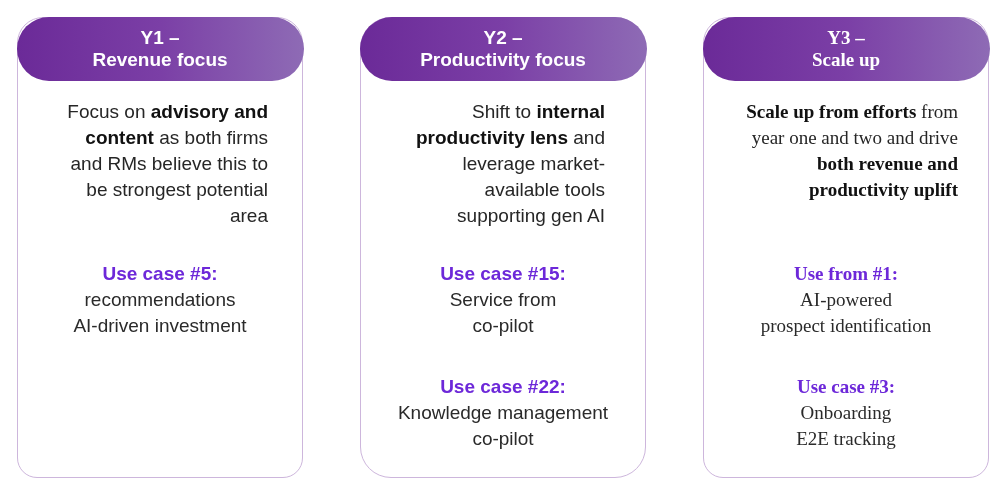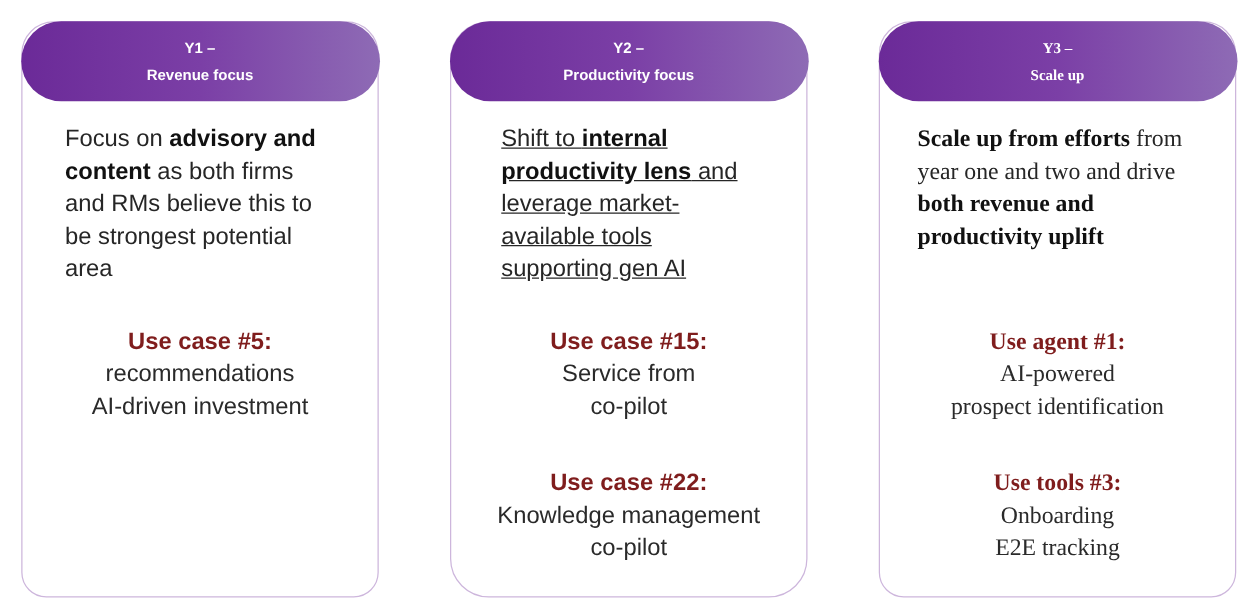--- a/index.html
+++ b/index.html
@@ -7,30 +7,30 @@
          font-family: "Liberation Sans", "DejaVu Sans", sans-serif; color: #1f1f1f; }
   .card { position: absolute; top: 17px; width: 286px; height: 461px;
           box-sizing: border-box; border: 1.5px solid #cdb6dc; border-radius: 26px 26px 20px 20px;
           background: #fff; }
   .card.c1 { left: 17px; }
   .card.c2 { left: 360px; border-radius: 31px; }
   .card.c3 { left: 703px; font-family: Liberation Serif, serif; }
   .header { position: absolute; left: -1.5px; top: -1.5px; width: 287px; height: 64px;
             border-radius: 32px; box-sizing: border-box;
             background: linear-gradient(90deg, #6b2a98 0%, #7b3fa6 50%, #8e6bb5 100%);
-            color: #ffffff; text-align: center; font-weight: bold; font-size: 12px; line-height: 22px;
+            color: #ffffff; text-align: center; font-weight: bold; font-size: 19px; line-height: 22px;
             padding-top: 10px; }
   .header div { display: block; }
-  .desc { position: absolute; top: 81px; left: 0; right: 0; text-align: left;
+  .desc { position: absolute; top: 81px; left: 0; right: 0; text-align: right;
           font-size: 19px; line-height: 26px; color: #262626; }
   .desc b { font-weight: bold; color: #111; }
   .uc { position: absolute; left: 0; right: 0; text-align: center; font-size: 19px; line-height: 26px; color: #2a2a2a; }
   .uc.u1 { top: 243px; }
   .uc.u2 { top: 356px; }
-  .uc .label { color: #7f1d1d; font-weight: bold; }
+  .uc .label { color: #6d28d9; font-weight: bold; }
 </style>
 </head>
 <body>
 
 <div class="card c1">
   <div class="header">
     <div>Y1 –</div>
     <div>Revenue focus</div>
   </div>
   <div class="desc" style="padding: 0px 34px;">
@@ -42,21 +42,21 @@
     <div>recommendations</div>
     <div>AI-driven investment</div>
   </div>
 </div>
 
 <div class="card c2">
   <div class="header">
     <div>Y2 –</div>
     <div>Productivity focus</div>
   </div>
-  <div class="desc" style="padding: 0px 40px; text-decoration: underline;">
+  <div class="desc" style="padding: 0px 40px;">
     <span>Shift to </span><b>internal productivity lens</b><span> and leverage market-available tools supporting gen AI</span>
   </div>
   <div class="uc u1">
     <div class="label">Use case #15:</div>
     <div>Service from</div>
     <div>co-pilot</div>
   </div>
   <div class="uc u2">
     <div class="label">Use case #22:</div>
     <div>Knowledge management</div>
@@ -66,22 +66,22 @@
 
 <div class="card c3">
   <div class="header">
     <div>Y3 –</div>
     <div>Scale up</div>
   </div>
   <div class="desc" style="padding: 0px 30px;">
     <b>Scale up from efforts</b><span> from year one and two and drive </span><b>both revenue and productivity uplift</b>
   </div>
   <div class="uc u1">
-    <div class="label">Use agent #1:</div>
+    <div class="label">Use from #1:</div>
     <div>AI-powered</div>
     <div>prospect identification</div>
   </div>
   <div class="uc u2">
-    <div class="label">Use tools #3:</div>
+    <div class="label">Use case #3:</div>
     <div>Onboarding</div>
     <div>E2E tracking</div>
   </div>
 </div>
 
 </body></html>

